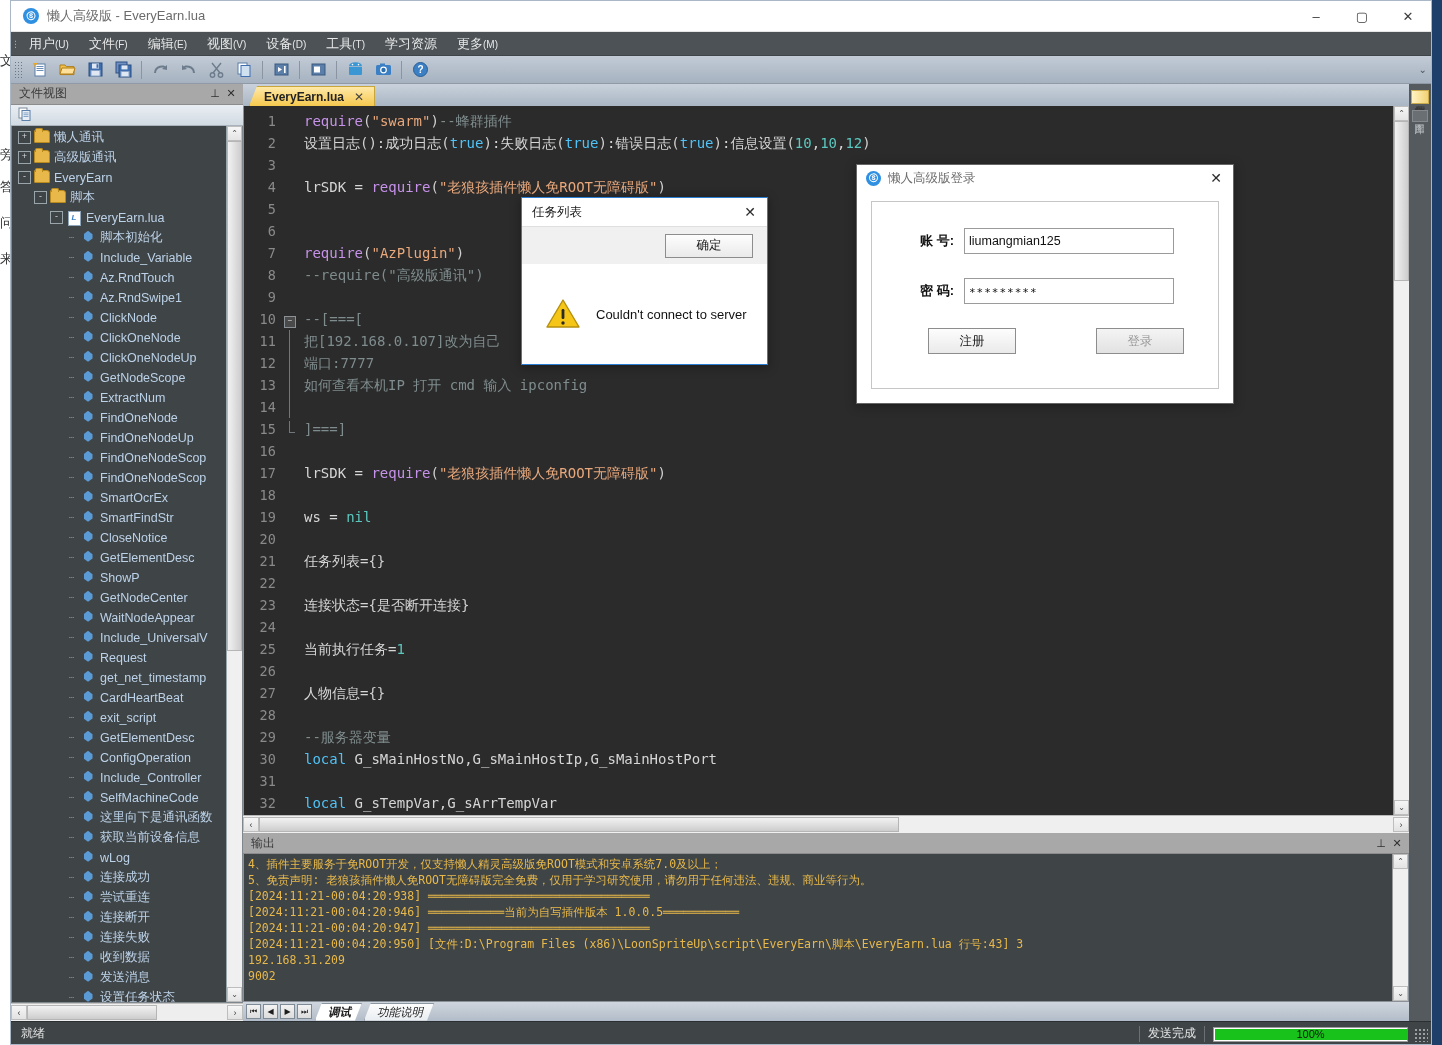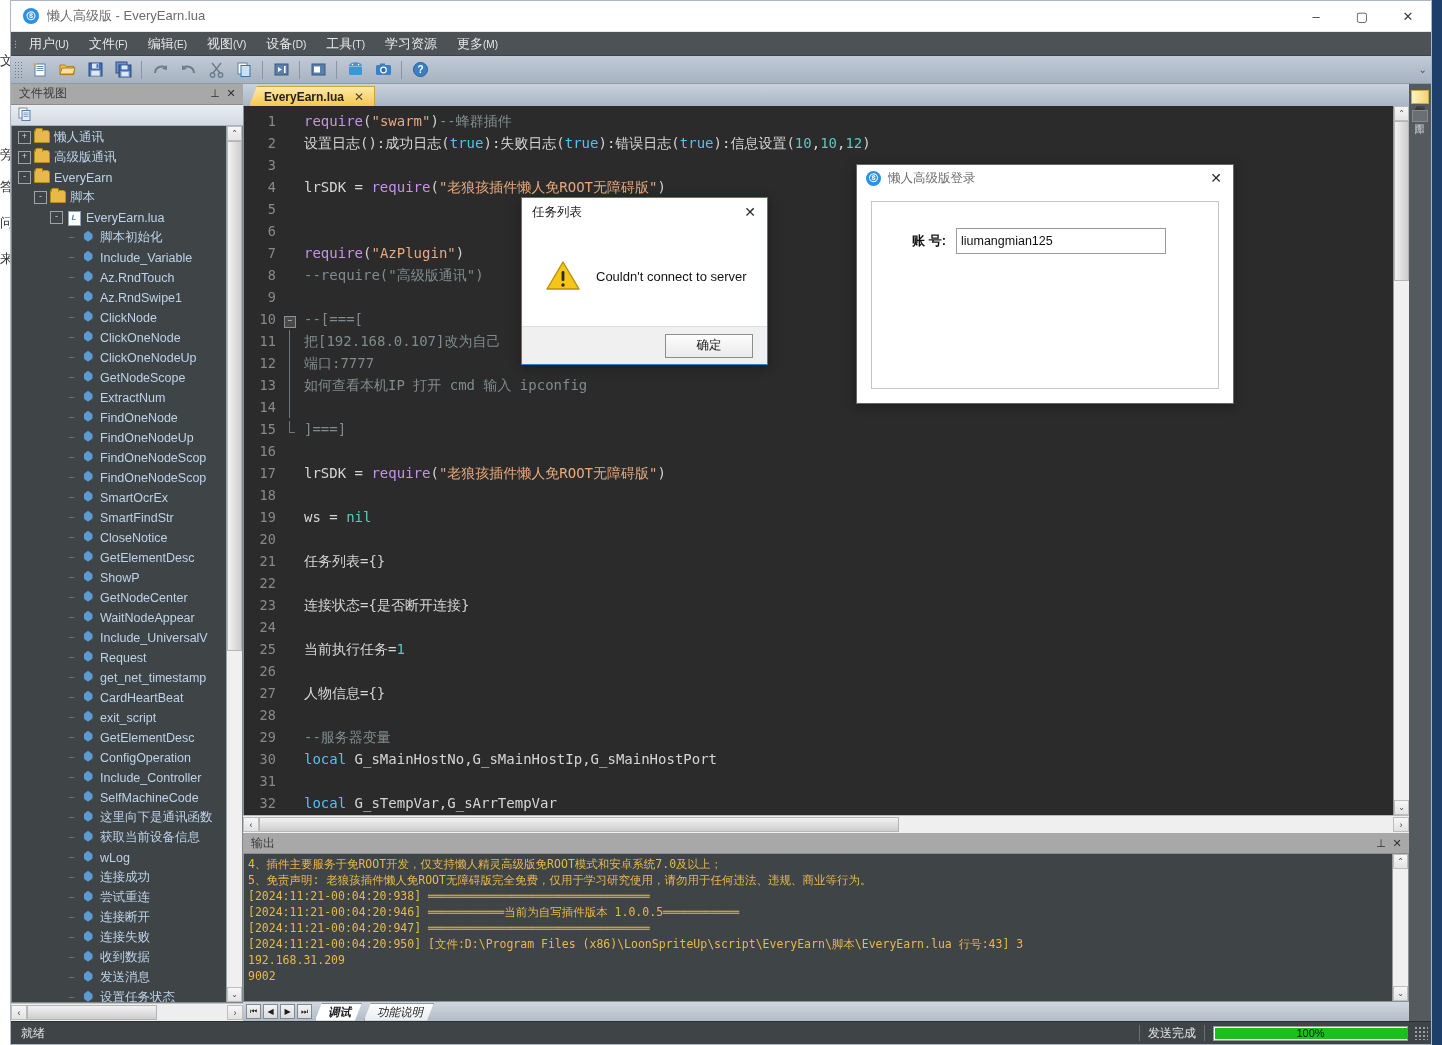--- a/index.html
+++ b/index.html
@@ -134,21 +134,21 @@
   .vtab{width:18px;background:linear-gradient(90deg,#fff3c4,#f3d274);border:1px solid #c9ab4e;
     color:#3a3a3a;font-size:11px;writing-mode:vertical-rl;text-orientation:upright;
     padding:6px 1px;box-sizing:border-box;letter-spacing:0px;}
   .vtab2{width:16px;margin-top:6px;background:#6a6f73;border:1px solid #85898d;color:#b6bbbf;font-size:10px;
     writing-mode:vertical-rl;padding:5px 1px;box-sizing:border-box;}
 
   
   #statusbar{height:22px;background:#3f4447;display:flex;align-items:center;flex:0 0 auto;
     color:#e4e4e4;font-size:12px;border-top:1px solid #2c2f31;}
   #statusbar .st-left{padding-left:10px;}
-  #statusbar .st-right{margin-left:auto;display:flex;align-items:center;}
+  #statusbar .st-right{margin-left:auto;display:flex;align-items:flex-end;}
   #statusbar .sep{width:1px;height:16px;background:#6b7075;margin:0 8px;}
   #progwrap{width:195px;height:15px;background:#ffffff;border:1px solid #9a9a9a;position:relative;margin-right:6px;box-sizing:border-box;}
   #progfill{position:absolute;left:1px;top:1px;bottom:1px;background:#18c21a;width:191px;}
   #progtxt{position:absolute;inset:0;display:flex;align-items:center;justify-content:center;
     font-size:11px;color:#111;}
   #grip{width:14px;height:14px;margin-right:3px;
     background-image:radial-gradient(#9aa0a6 35%,transparent 36%);background-size:4px 4px;}
 
   
   .dlg{position:absolute;background:#ffffff;border:1px solid #2a7fd4;box-shadow:0 2px 10px rgba(0,0,0,.35);}
@@ -728,46 +728,54 @@
       <div id="grip"></div>
     </div>
   </div>
 </div>
 
 <div class="dlg" id="errdlg">
   <div class="dhdr">
     <div class="dttl">任务列表</div>
     <div class="dx">✕</div>
   </div>
+  <div id="errfoot">
+    <div class="winbtn">确定</div>
+  </div>
   <div id="errbody">
     <div class="warn">
       <svg width="34" height="30" viewBox="0 0 34 30">
         <path d="M17 1 L33 28 L1 28 Z" fill="#f5c518" stroke="#b5900d" stroke-width="1.4" stroke-linejoin="round"></path>
         <rect x="15.6" y="10" width="2.8" height="10" rx="1.2" fill="#2b2b2b"></rect>
         <circle cx="17" cy="24" r="1.7" fill="#2b2b2b"></circle>
       </svg>
     </div>
     <div class="warnmsg">Couldn't connect to server</div>
   </div>
-  <div id="errfoot">
-    <div class="winbtn">确定</div>
-  </div>
 </div>
 
 <div class="dlg" id="logindlg">
   <div class="dhdr">
     <div class="licon">ⓢ</div>
     <div class="dttl">懒人高级版登录</div>
     <div class="dx">✕</div>
   </div>
   <div id="loginbody">
     <div id="loginGroup">
 
-      <div class="frow" style="left:4px;top:26px;">
+      <div class="frow" style="left:12px;top:26px;">
         <div class="flabel">账 号:</div>
         <input class="finput" type="text" value="liumangmian125" style="">
       </div>
 
-
+      <div class="frow" style="left:12px;top:76px;">
+        <div class="flabel">密 码:</div>
+        <input class="finput pw" type="text" value="*********" style="">
+      </div>
+
+      <div class="frow" style="left:56px;top:126px;">
+        <div class="winbtn" style="width:85px;height:26px;">注册</div>
+        <div class="winbtn disabled" style="width:85px;height:26px;margin-left:80px;">登录</div>
+      </div>
 
     </div>
   </div>
 </div>
 
 </body></html>

